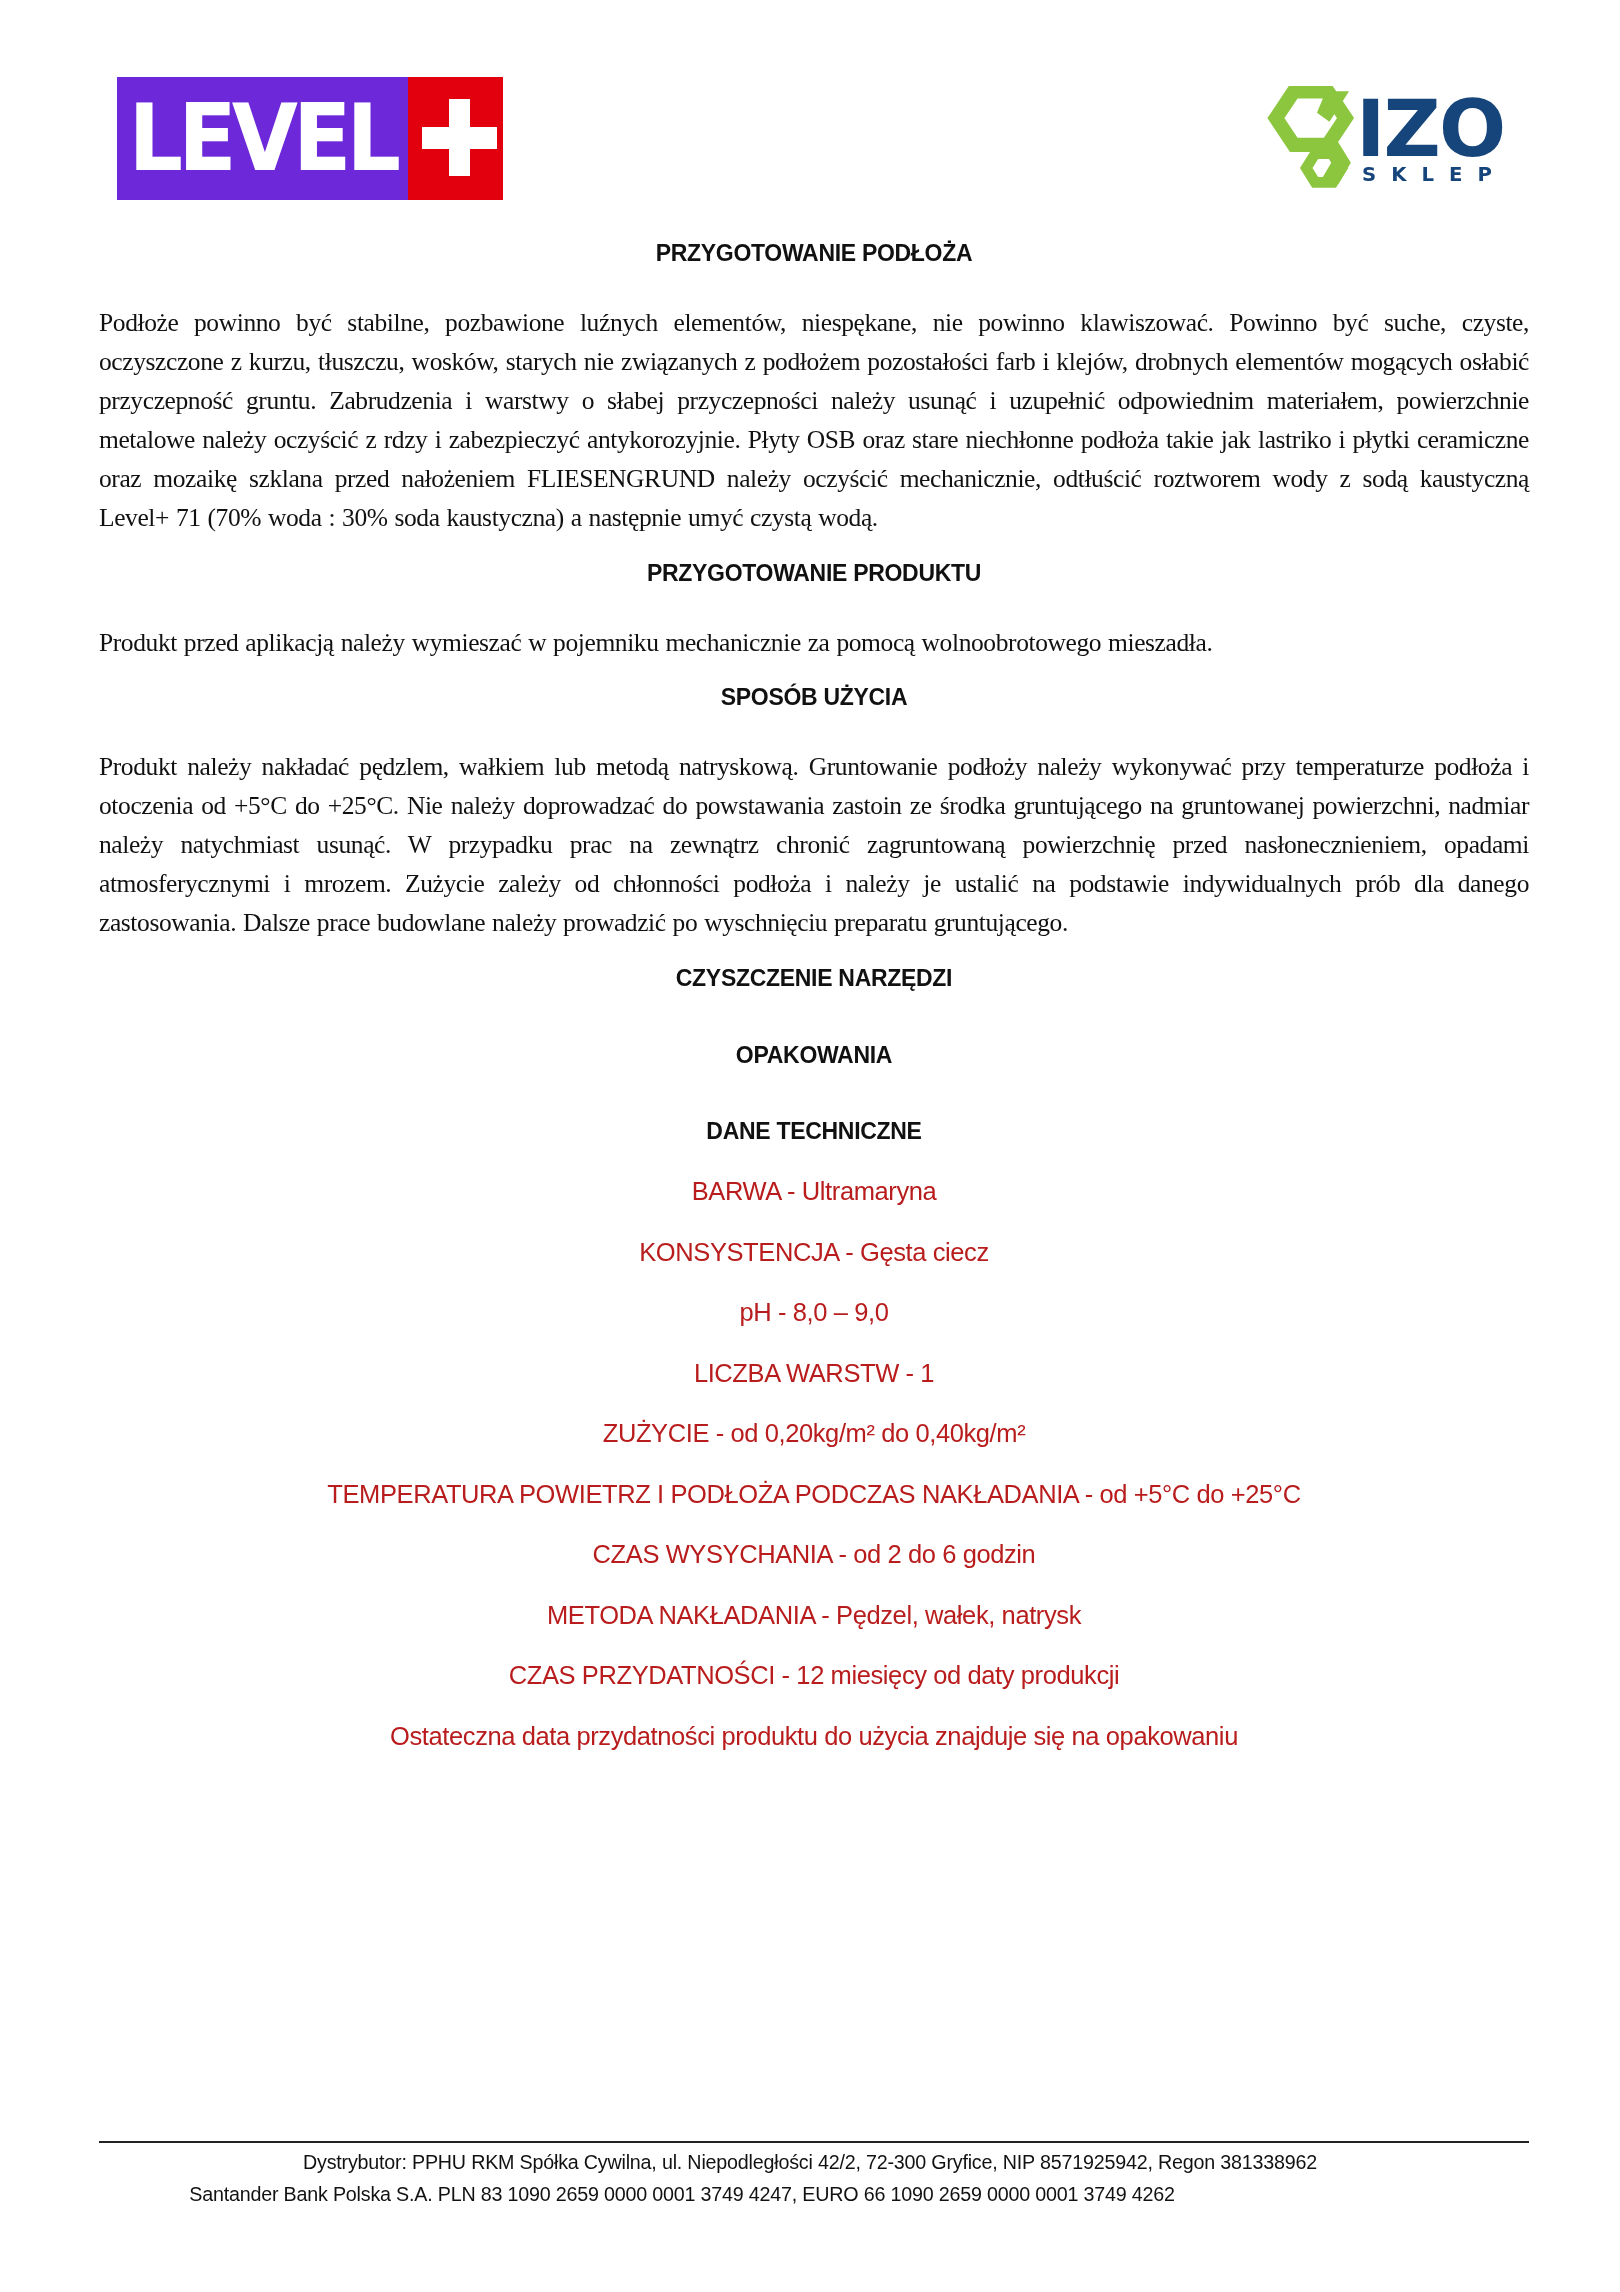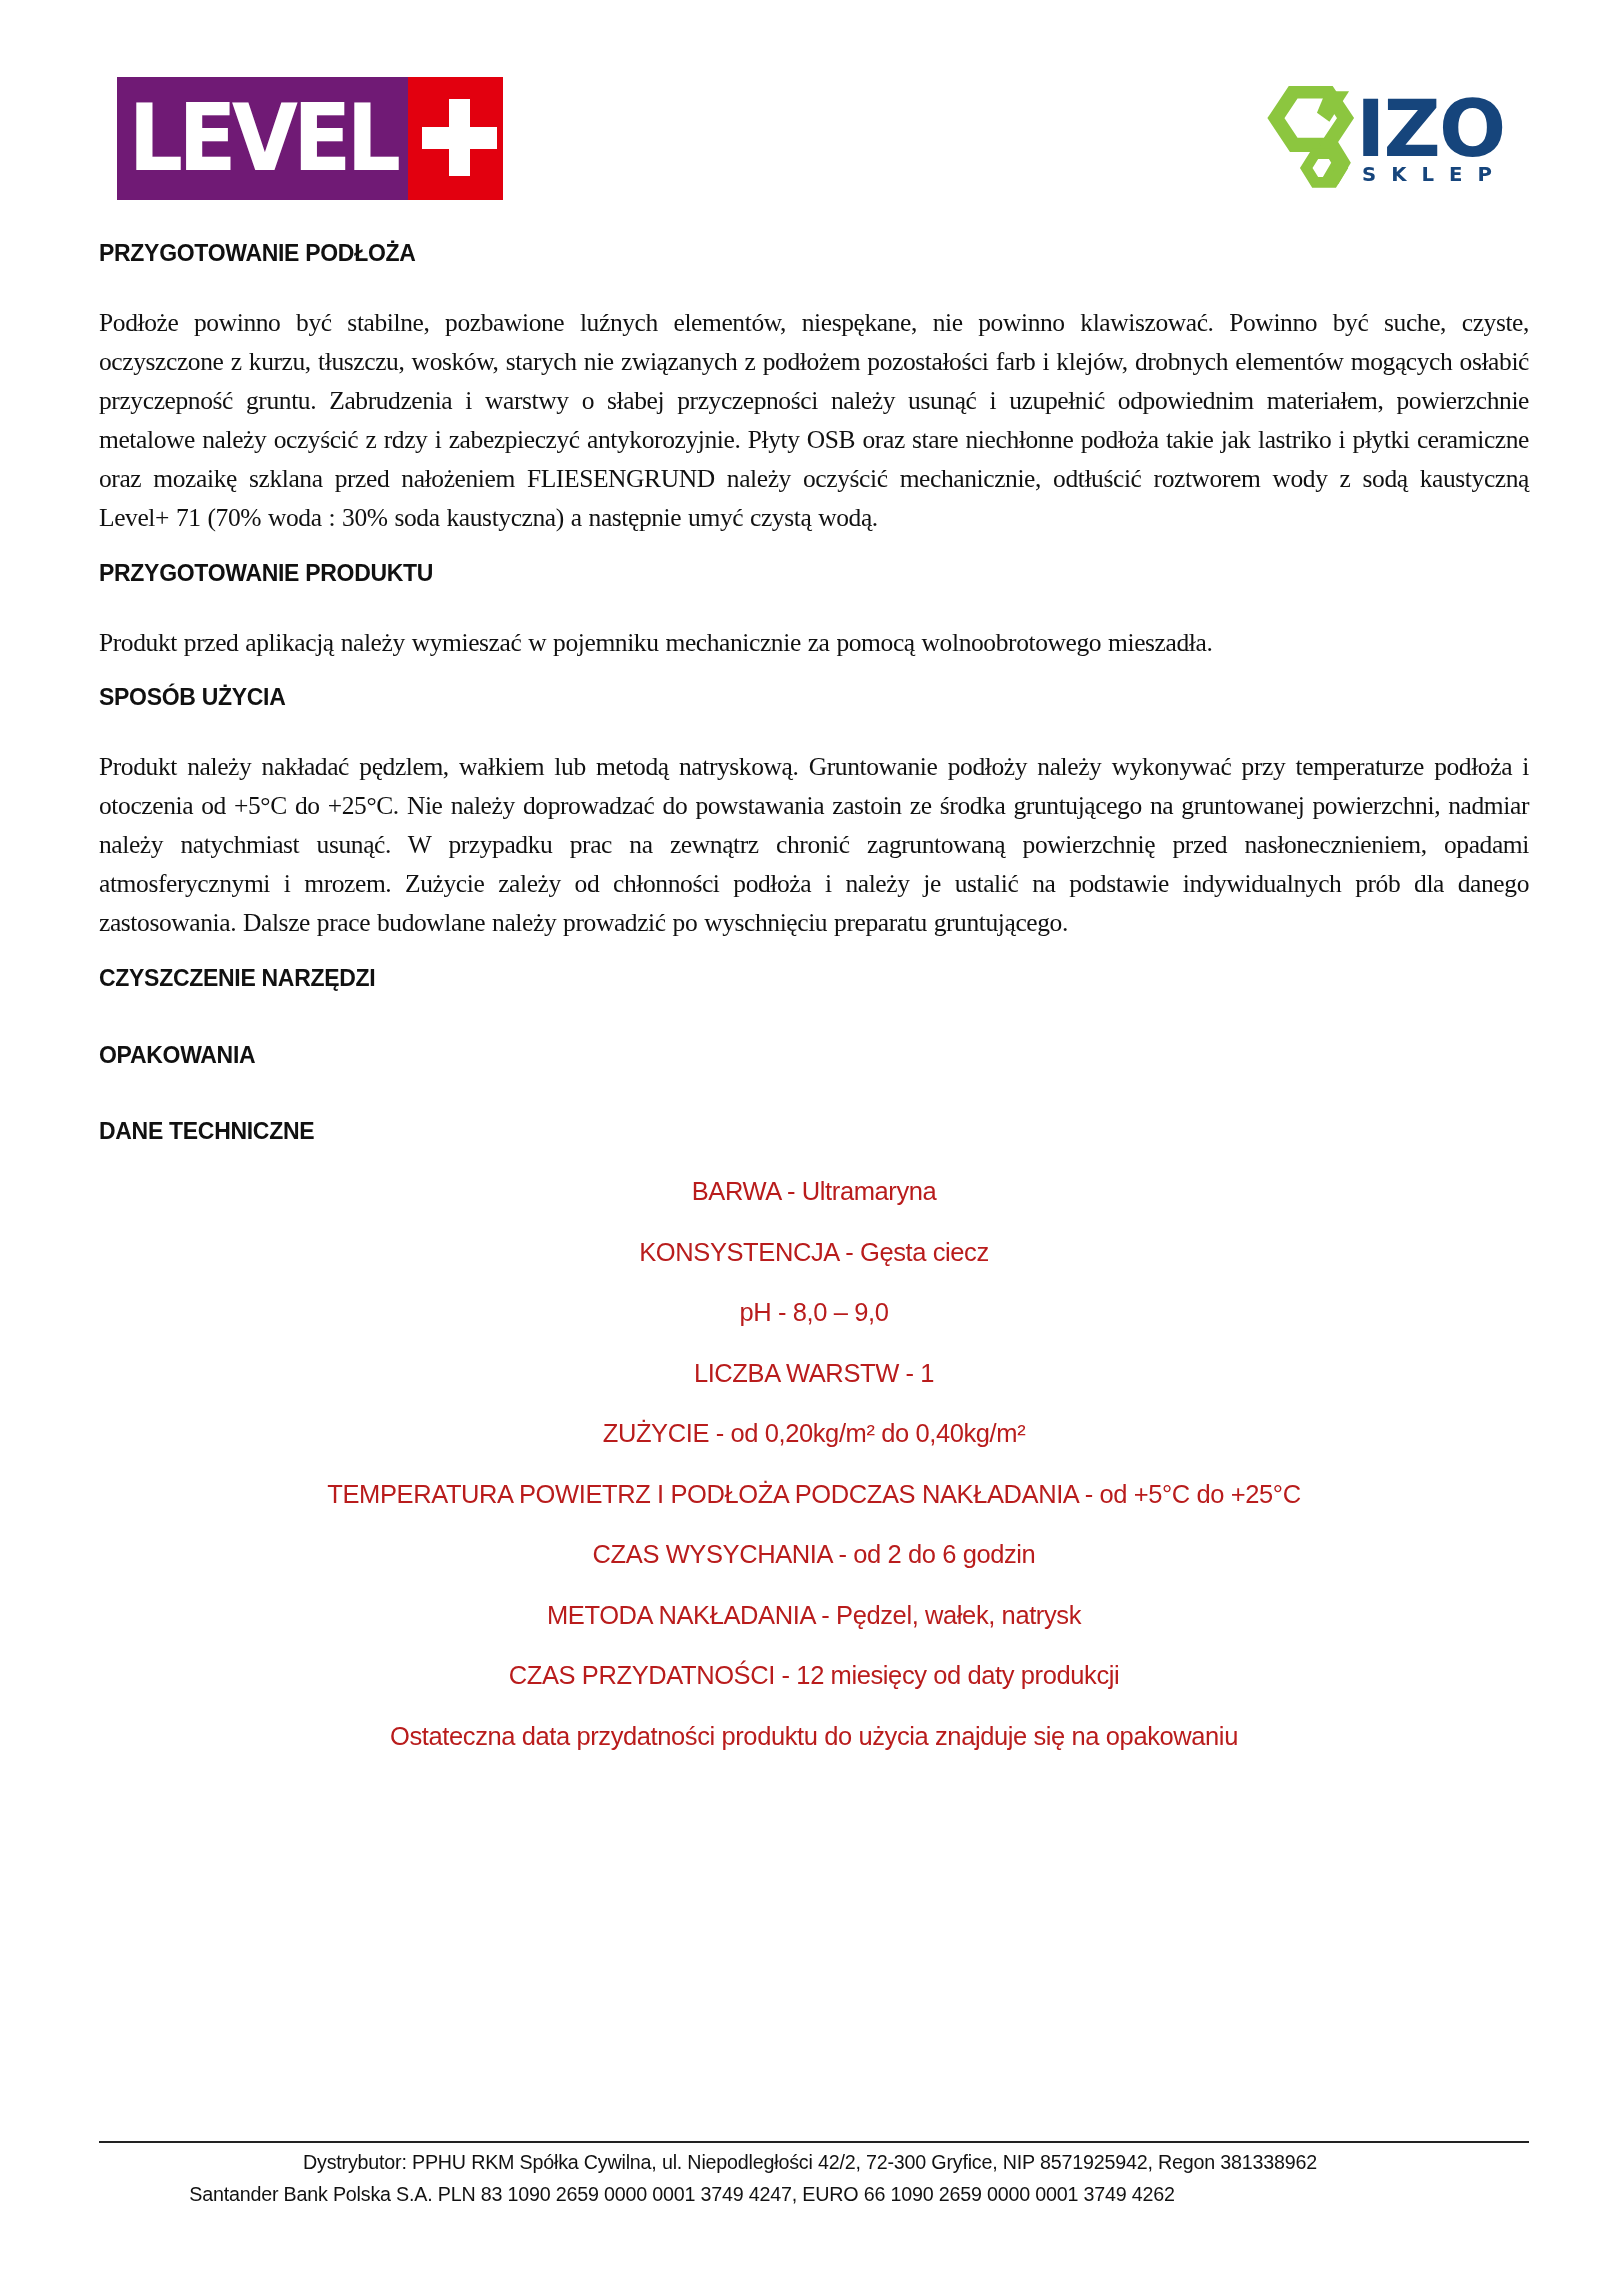--- a/index.html
+++ b/index.html
@@ -11,21 +11,21 @@
       overflow: hidden;
     }
     .page { position: absolute; left: 0; top: 0; width: 1620px; height: 2293px; }
 
     
     .logo-level {
       position: absolute; left: 99px; top: 77px; width: 404px; height: 123px;
       display: flex;
     }
     .logo-level .black {
-      width: 299px; height: 100%; background: #701a75;
+      width: 299px; height: 100%; background: #6d28d9;
       display: flex; align-items: center; justify-content: center; margin-left: 18px;
     }
     .logo-level .black span {
       color: #ffffff; font-family: "DejaVu Sans", sans-serif; font-weight: bold;
       font-size: 93px; letter-spacing: -5.4px; line-height: 1;
       transform: scaleX(0.92);
       display: inline-block;
     }
     .logo-level .red {
       width: 105px; height: 100%; background: #e2000f; position: relative;
@@ -53,20 +53,21 @@
     }
 
     
     .content {
       position: absolute; left: 99px; top: 237px; width: 1430px;
     }
     .heading {
       font-family: "Liberation Sans", sans-serif; font-weight: bold;
       font-size: 23px; line-height: 32px; color: #111;
       letter-spacing: -0.3px;
+      text-align: center;
     }
     .para {
       font-family: Liberation Serif, serif;
       font-size: 25.5px; line-height: 39px; color: #111;
       text-align: justify; text-align-last: left;
       letter-spacing: -0.4px;
       word-spacing: 0.9px;
       margin-top: 9px;
     }
     .gap-h { height: 25px; }

